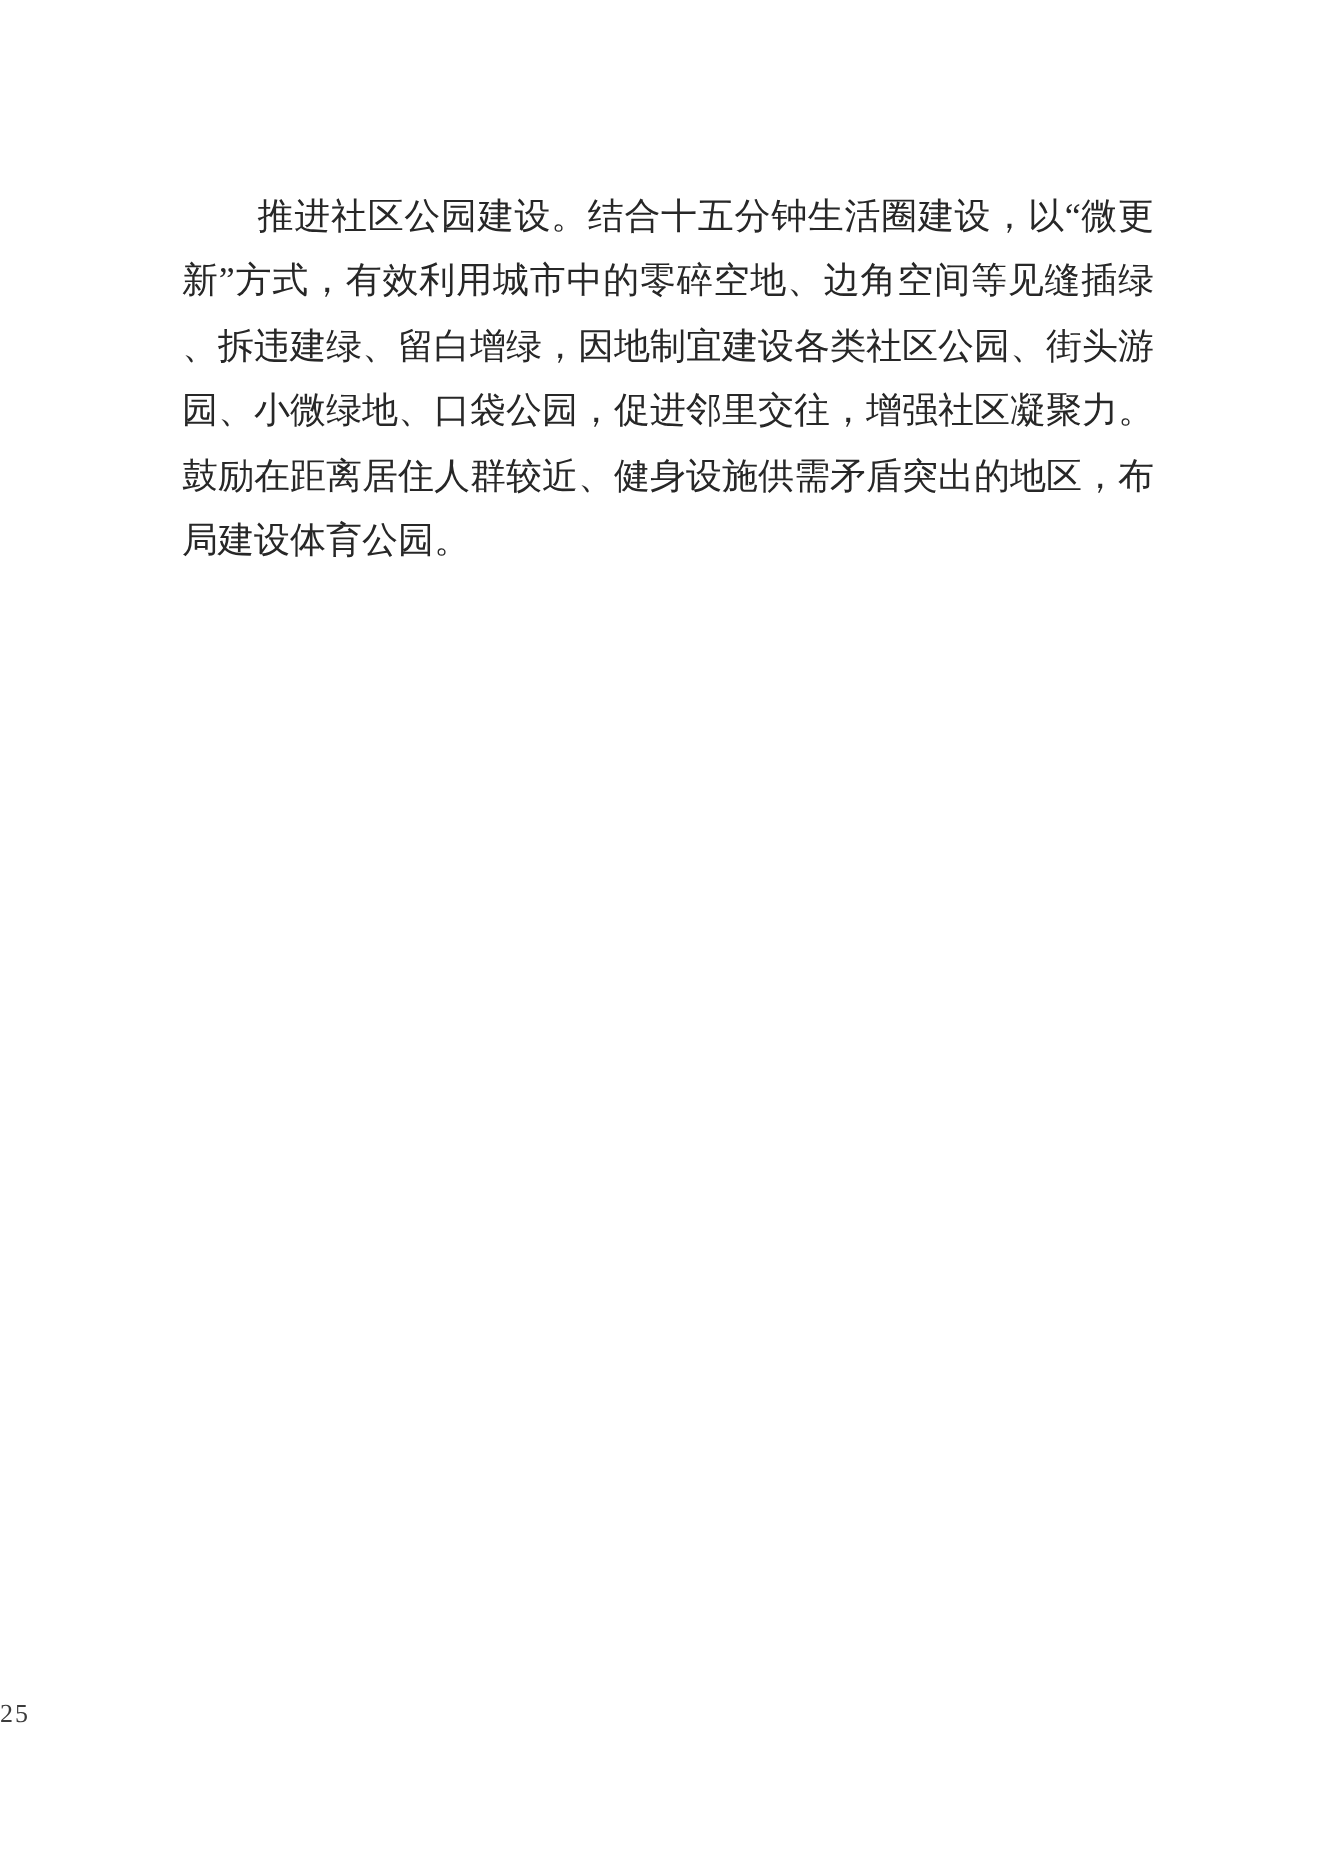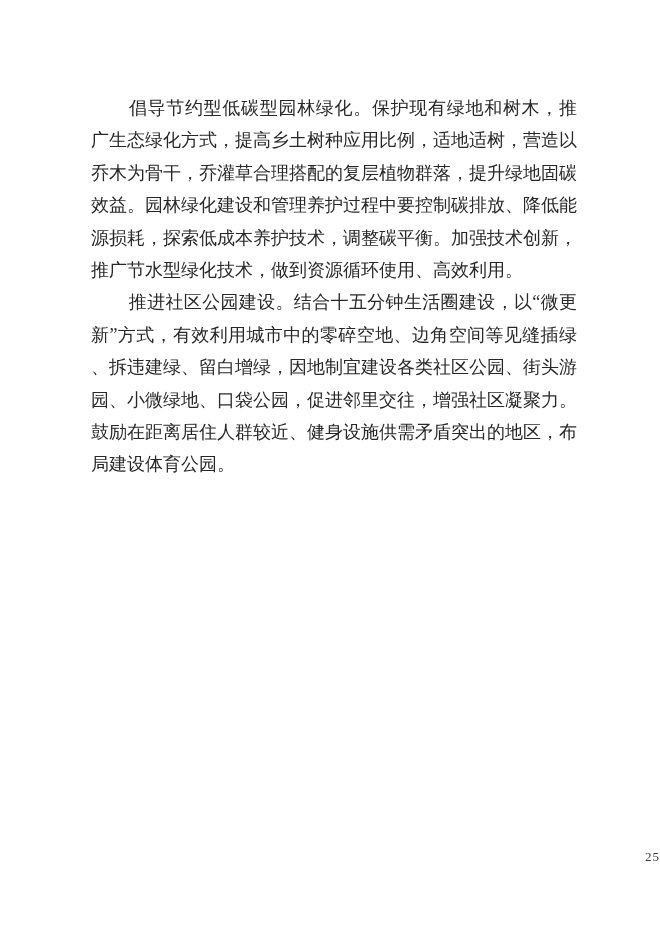--- a/index.html
+++ b/index.html
@@ -31,29 +31,28 @@
     padding: 0;
     text-indent: 2.1em;
     word-break: break-all;
     line-break: anywhere;
   }
   .page-number {
     position: absolute;
     left: 0;
     right: 0;
     top: 849px;
-    text-align: right;
+    text-align: left;
     font-size: 13px;
     color: #3c3c3c;
     letter-spacing: 1px;
     font-family: "Liberation Serif", "DejaVu Serif", serif;
   }
 </style>
 </head>
 <body>
 
 <div class="page">
   <div class="content" id="paragraph-container">
-      <p>倡导节约型低碳型园林绿化。保护现有绿地和树木，推广生态绿化方式，提高乡土树种应用比例，适地适树，营造以乔木为骨干，乔灌草合理搭配的复层植物群落，提升绿地固碳效益。园林绿化建设和管理养护过程中要控制碳排放、降低能源损耗，探索低成本养护技术，调整碳平衡。加强技术创新，推广节水型绿化技术，做到资源循环使用、高效利用。</p>
       <p>推进社区公园建设。结合十五分钟生活圈建设，以“微更新”方式，有效利用城市中的零碎空地、边角空间等见缝插绿、拆违建绿、留白增绿，因地制宜建设各类社区公园、街头游园、小微绿地、口袋公园，促进邻里交往，增强社区凝聚力。鼓励在距离居住人群较近、健身设施供需矛盾突出的地区，布局建设体育公园。</p>
     </div>
   <div class="page-number">25</div>
 </div>
 
 </body></html>

